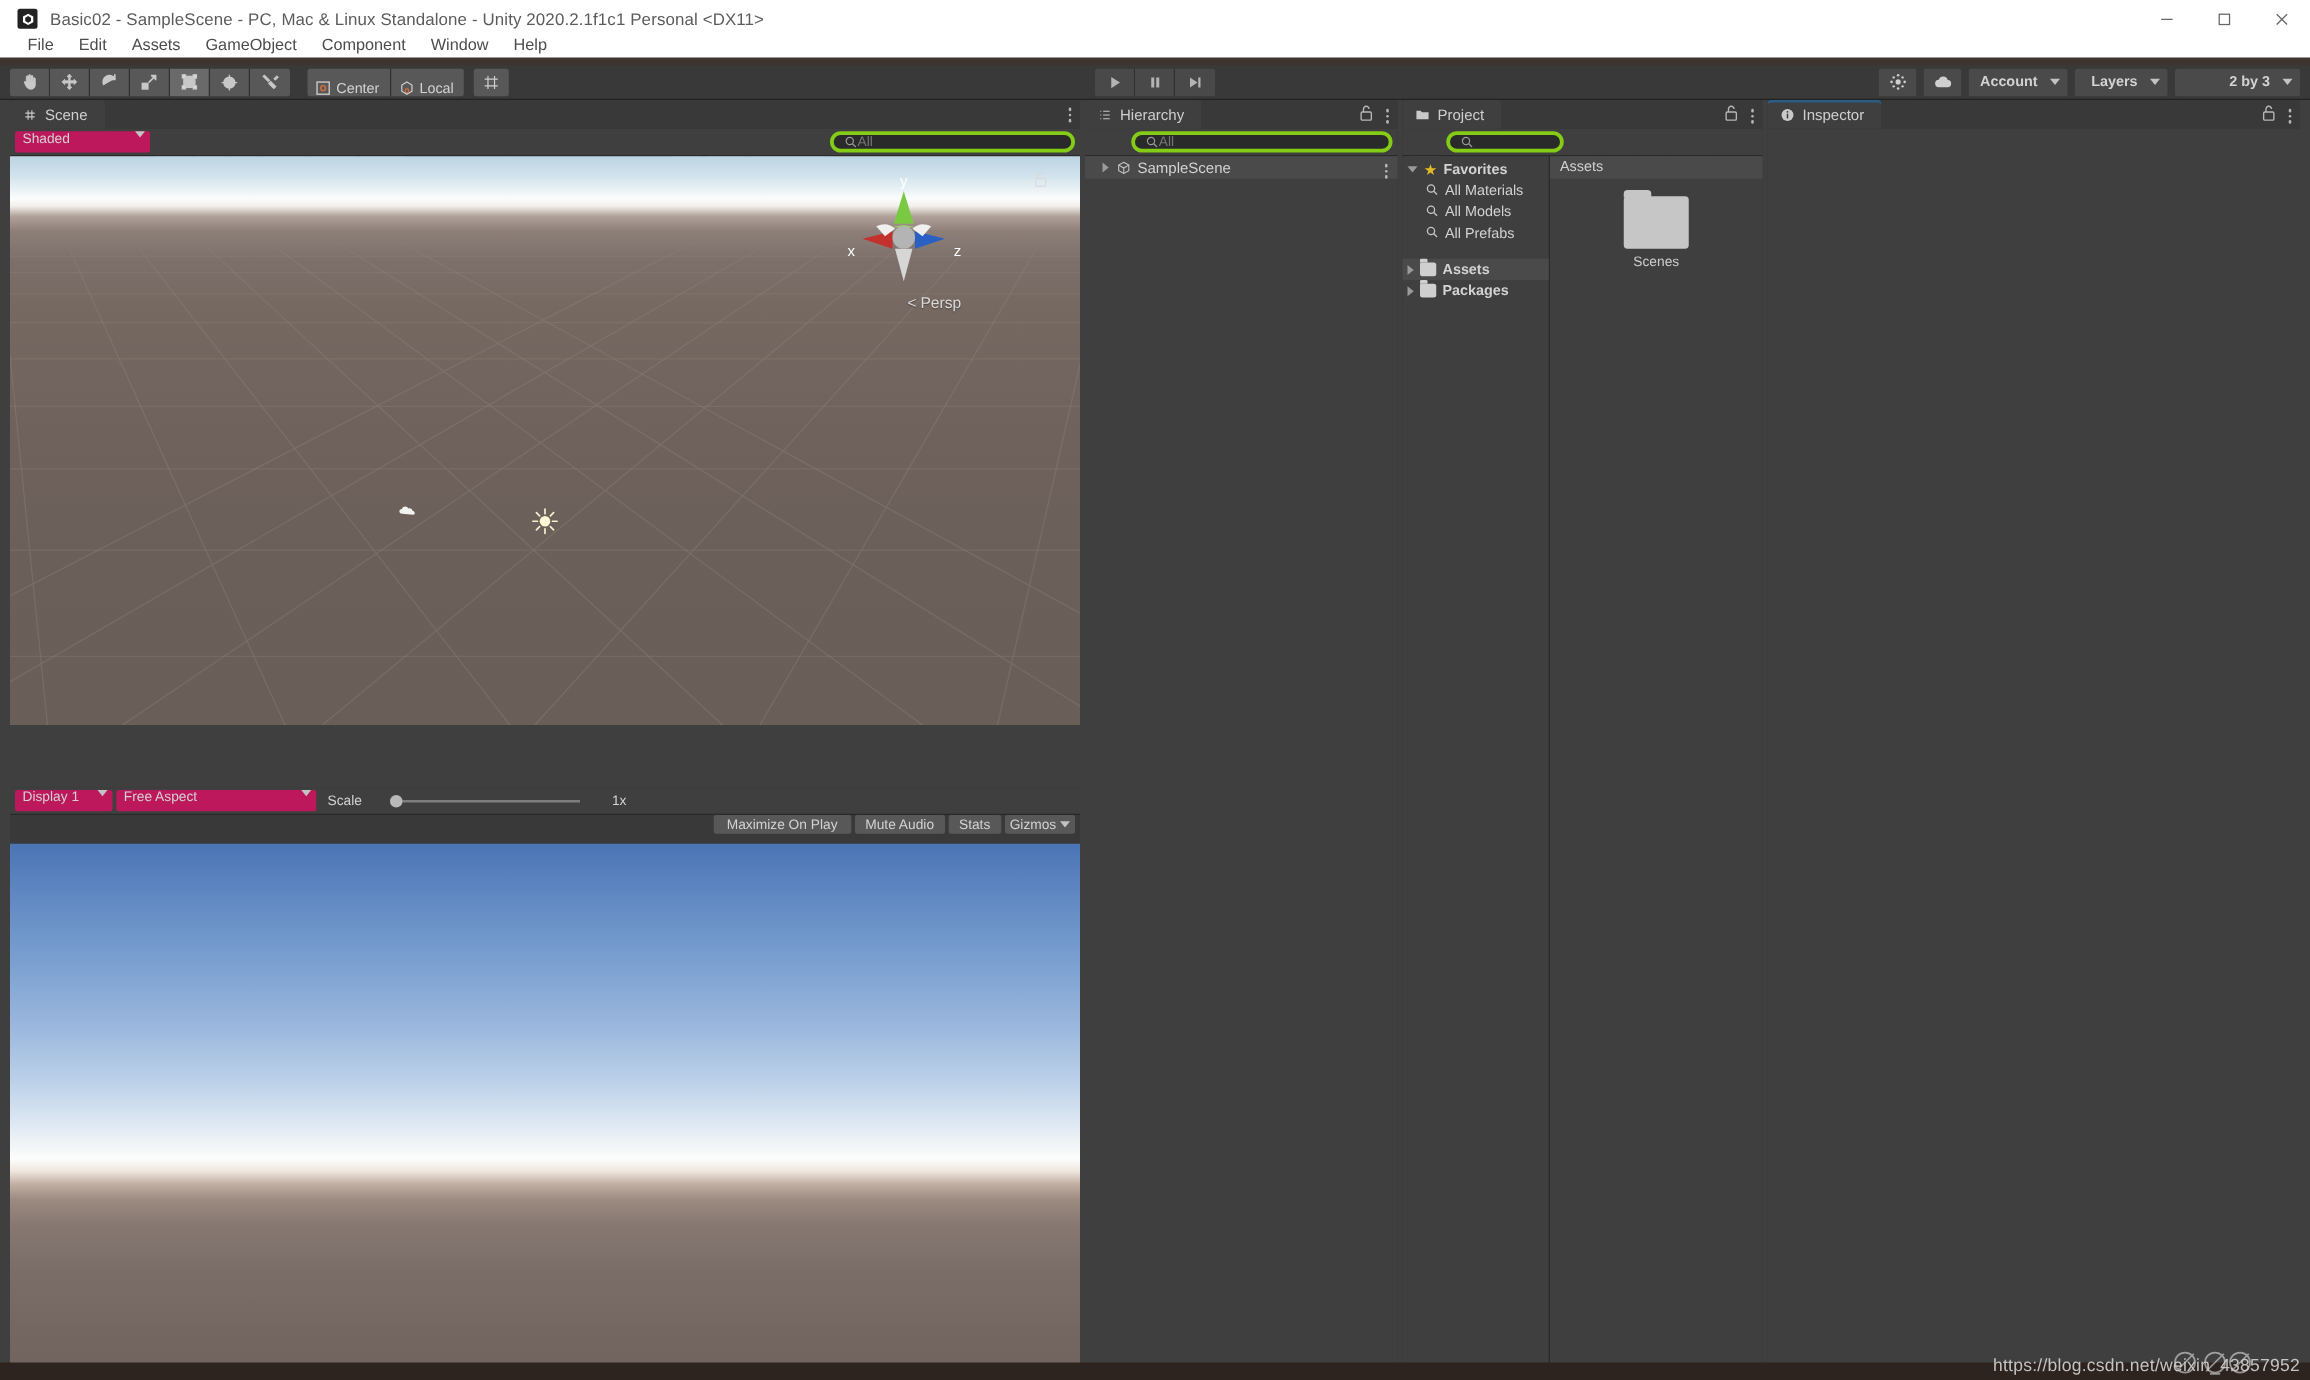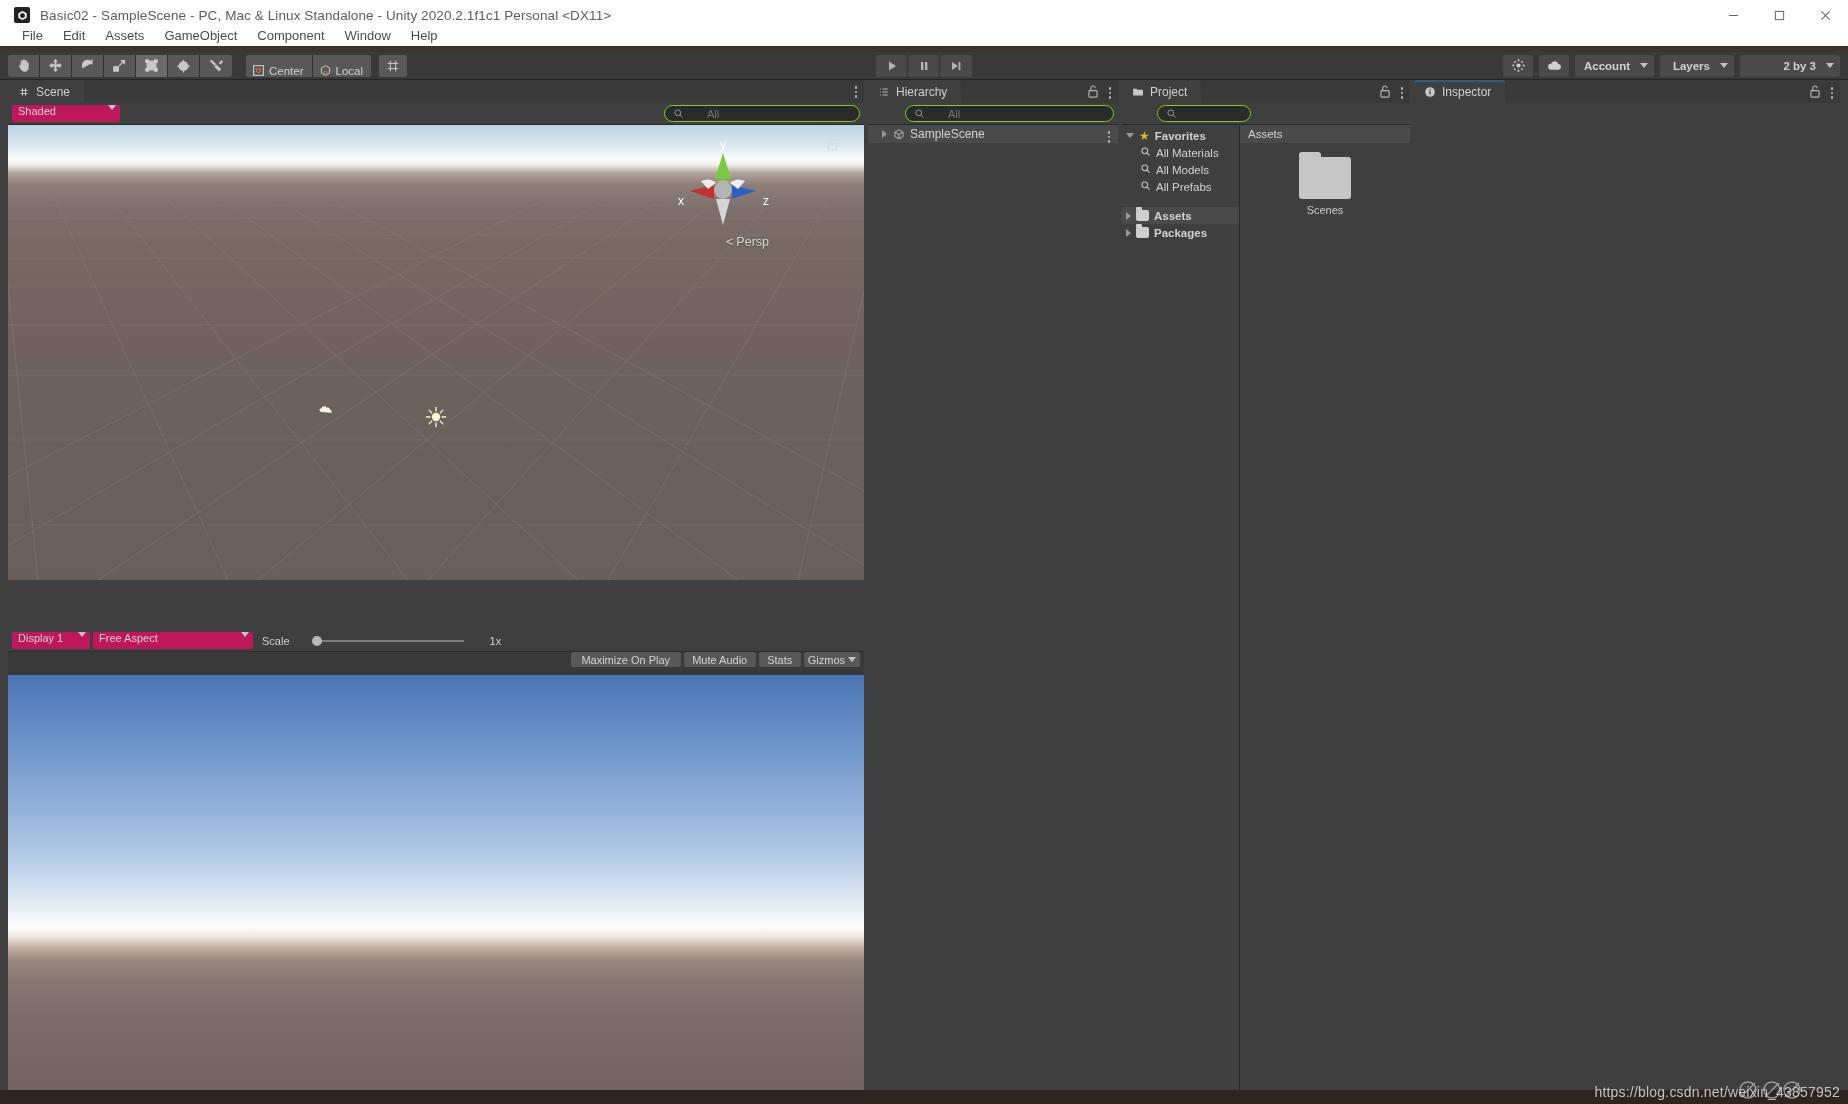--- a/index.html
+++ b/index.html
@@ -138,22 +138,22 @@
     font-size: 11px; color: #d2d2d2;
   }
   .pt-btn {
     height: 15px; min-width: 24px; background: #585858; border-radius: 2px;
     display: flex; align-items: center; justify-content: center; padding: 0 4px;
     font-size: 11px; color: #d2d2d2; gap: 3px; margin-top: 38px;
   }
   .pt-btn svg { width: 13px; height: 13px; fill: #cfcfcf; }
   .search-field {
     flex: 1; height: 17px; background: #2a2a2a; border-radius: 9px;
-    display: flex; align-items: center; gap: 23px; padding: 0 8px;
-    font-size: 11px; color: #767676; border: 1px solid #84cc16;
+    display: flex; align-items: center; gap: 0; padding: 0 8px;
+    font-size: 11px; color: #767676; border: 3px solid #84cc16;
   }
   .search-field svg { width: 11px; height: 11px; fill: none; stroke: #9a9a9a; stroke-width: 1.4; }
 
   
   #scene-panel { left: 8px; top: 28px; width: 856px; height: 500px; }
   .scene-viewport {
     position: absolute; left: 0; top: 45px; width: 856px; height: 455px;
     overflow: hidden;
     background:
       linear-gradient(to bottom,

